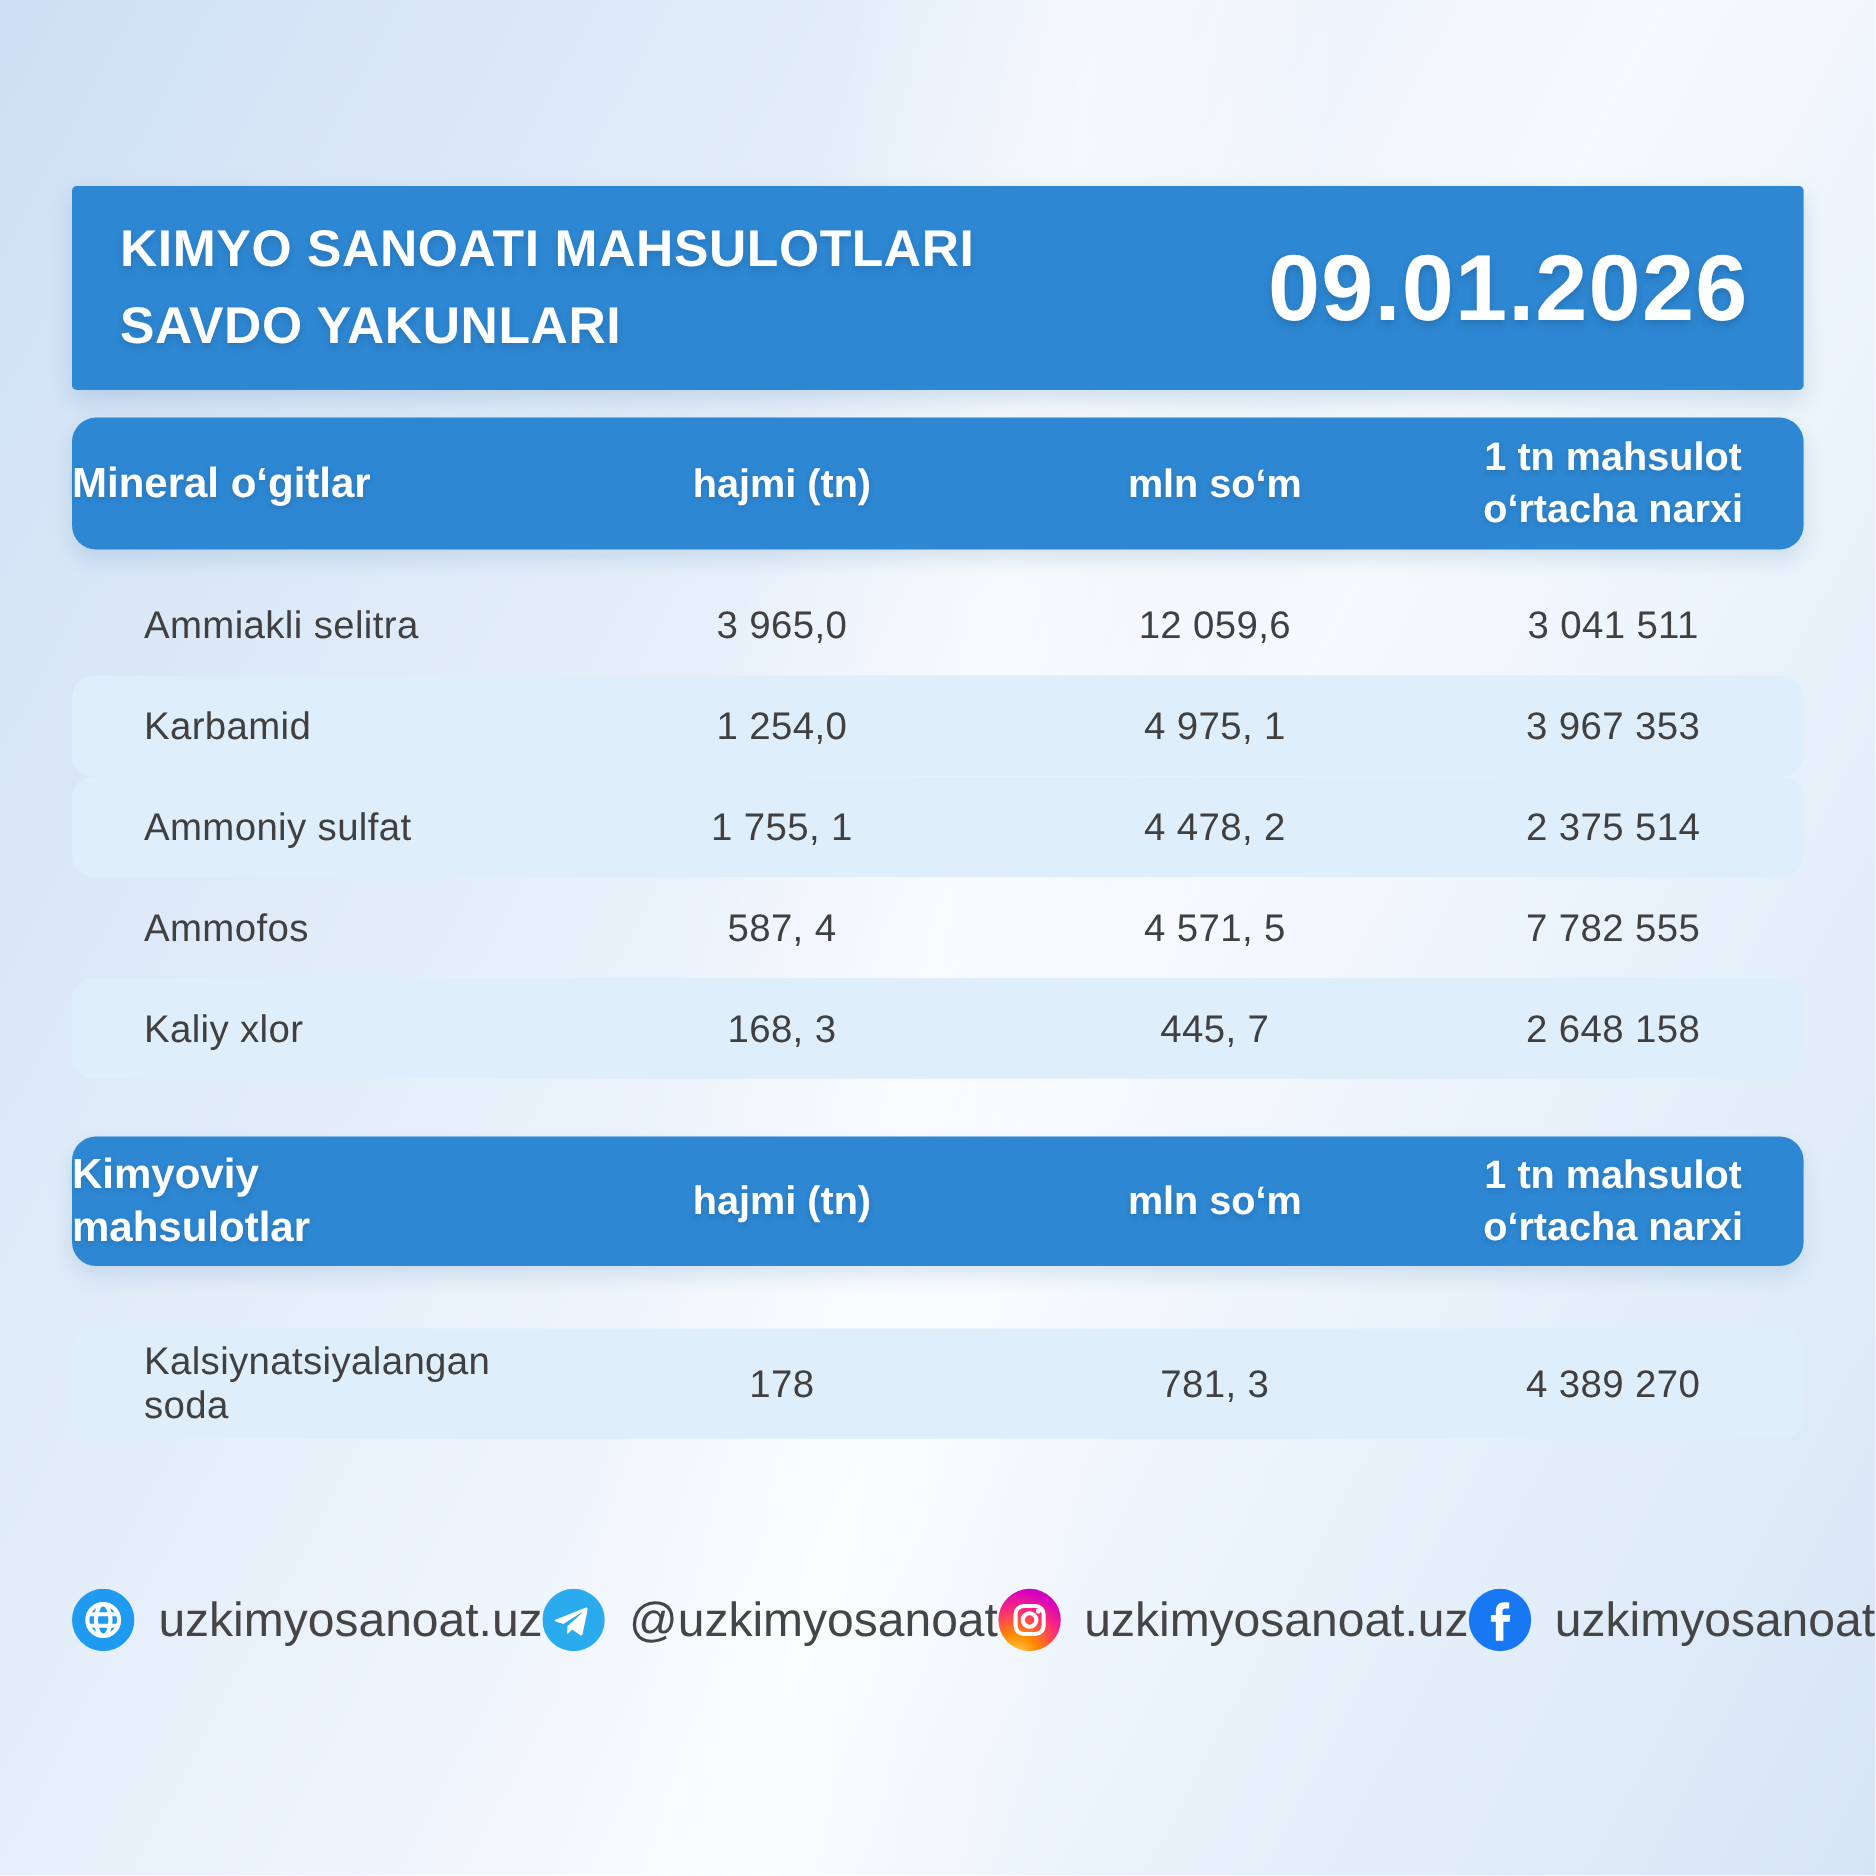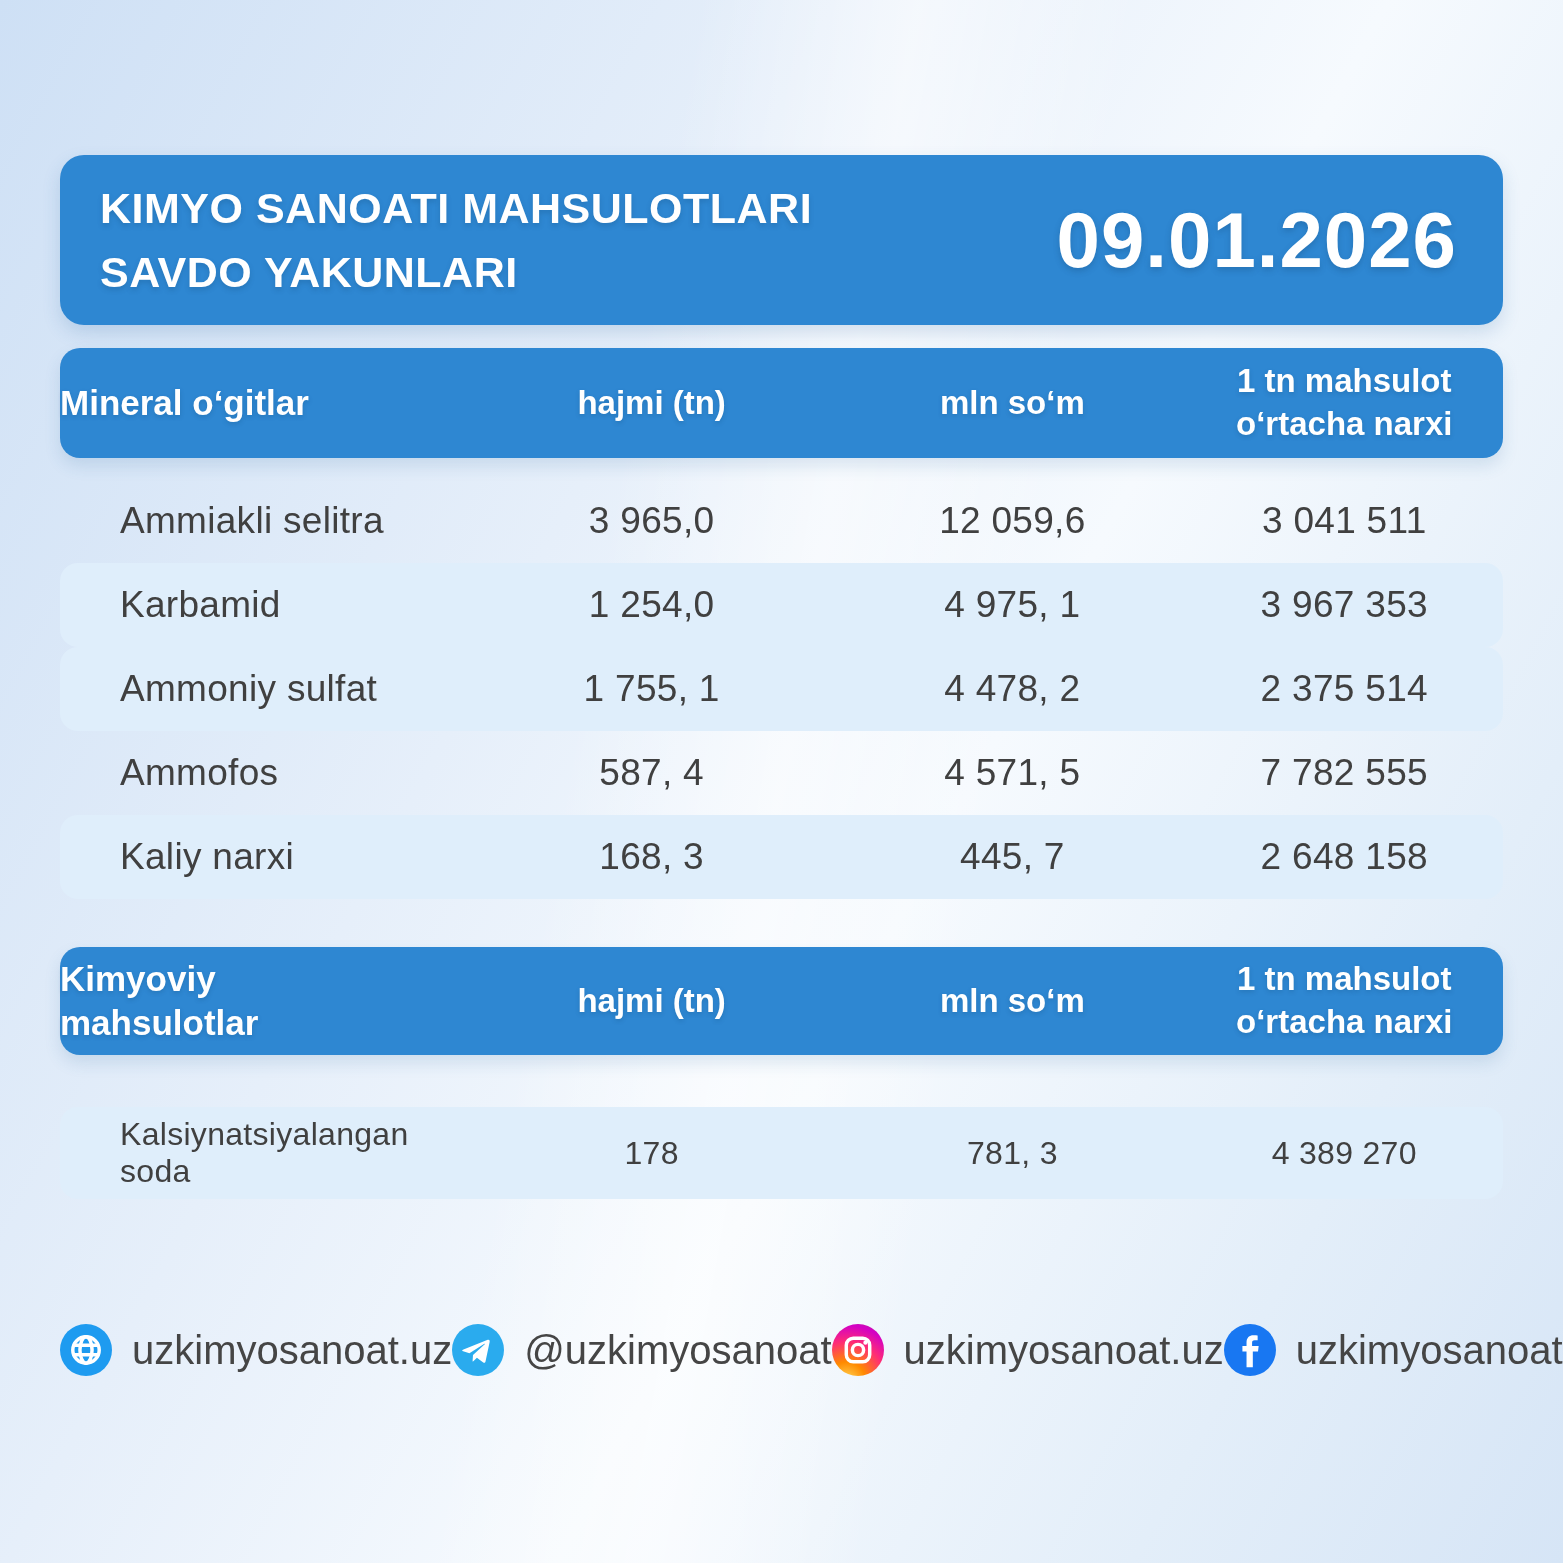--- a/index.html
+++ b/index.html
@@ -12,21 +12,21 @@
   .canvas {
     width: 1563px; height: 1563px;
     padding: 155px 60px 0 60px;
     background:
       linear-gradient(100deg, rgba(255,255,255,0) 38%, rgba(255,255,255,0.55) 50%, rgba(255,255,255,0) 62%),
       linear-gradient(118deg, #cee0f5 0%, #e6effa 35%, #f6fafe 58%, #e3eef9 82%, #d6e5f6 100%);
   }
   .title-card {
     height: 170px;
     background: #2e87d2;
-    border-radius: 24px;
+    border-radius: 4px;
     display: flex; align-items: center; justify-content: space-between;
     padding: 0 46px 0 40px;
     box-shadow: 0 8px 18px rgba(46,108,164,0.18);
   }
   .title { font-size: 43px; font-weight: 800; color: #fff; line-height: 1.5;
            letter-spacing: 0.5px; text-shadow: 0 3px 5px rgba(20,70,115,0.25); }
   .date  { font-size: 78px; font-weight: 800; color: #fff; letter-spacing: 1px;
            text-shadow: 0 3px 6px rgba(20,70,115,0.3); }
 
   .grid4 { display: grid; grid-template-columns: 28% 26% 24% 22%; align-items: center; }
@@ -38,21 +38,21 @@
     text-shadow: 0 2px 4px rgba(20,70,115,0.25);
   }
   .thead.first  { margin-top: 23px; }
   .thead.second { margin-top: 48px; height: 108px; }
   .th { font-size: 33px; text-align: center; }
   .th-name { text-align: left; font-size: 35px; }
   .th-name span { display: inline-block; max-width: 270px; line-height: 1.25; }
   .th-narx span { display: inline-block; max-width: 255px; line-height: 1.3; }
 
   .tbody { margin-top: 21px; }
-  .trow { height: 84px; border-radius: 18px; font-size: 37px; }
+  .trow { height: 84px; border-radius: 18px; font-size: 32px; }
   .trow.alt { background: #dfeefb; }
   .trow2 { margin-top: 52px; height: 92px; background: #dfeefb; border-radius: 18px; font-size: 32px; }
   .td { text-align: center; color: #404040; letter-spacing: 0.3px; }
   .td-name { text-align: left; padding-left: 60px; line-height: 1.15; }
 
   .footer {
     margin-top: 125px;
     display: flex; align-items: center; justify-content: space-between;
   }
   .fitem { display: flex; align-items: center; gap: 20px; cursor: pointer; }
@@ -99,21 +99,21 @@
       <div class="td">4 478, 2</div>
       <div class="td">2 375 514</div>
     </div>
     <div class="trow grid4">
       <div class="td td-name">Ammofos</div>
       <div class="td">587, 4</div>
       <div class="td">4 571, 5</div>
       <div class="td">7 782 555</div>
     </div>
     <div class="trow alt grid4">
-      <div class="td td-name">Kaliy narxi</div>
+      <div class="td td-name">Kaliy xlor</div>
       <div class="td">168, 3</div>
       <div class="td">445, 7</div>
       <div class="td">2 648 158</div>
     </div>
   </div>
 
   <div class="thead second grid4">
     <div class="th th-name"><span>Kimyoviy mahsulotlar</span></div>
     <div class="th">hajmi (tn)</div>
     <div class="th">mln so‘m</div>

